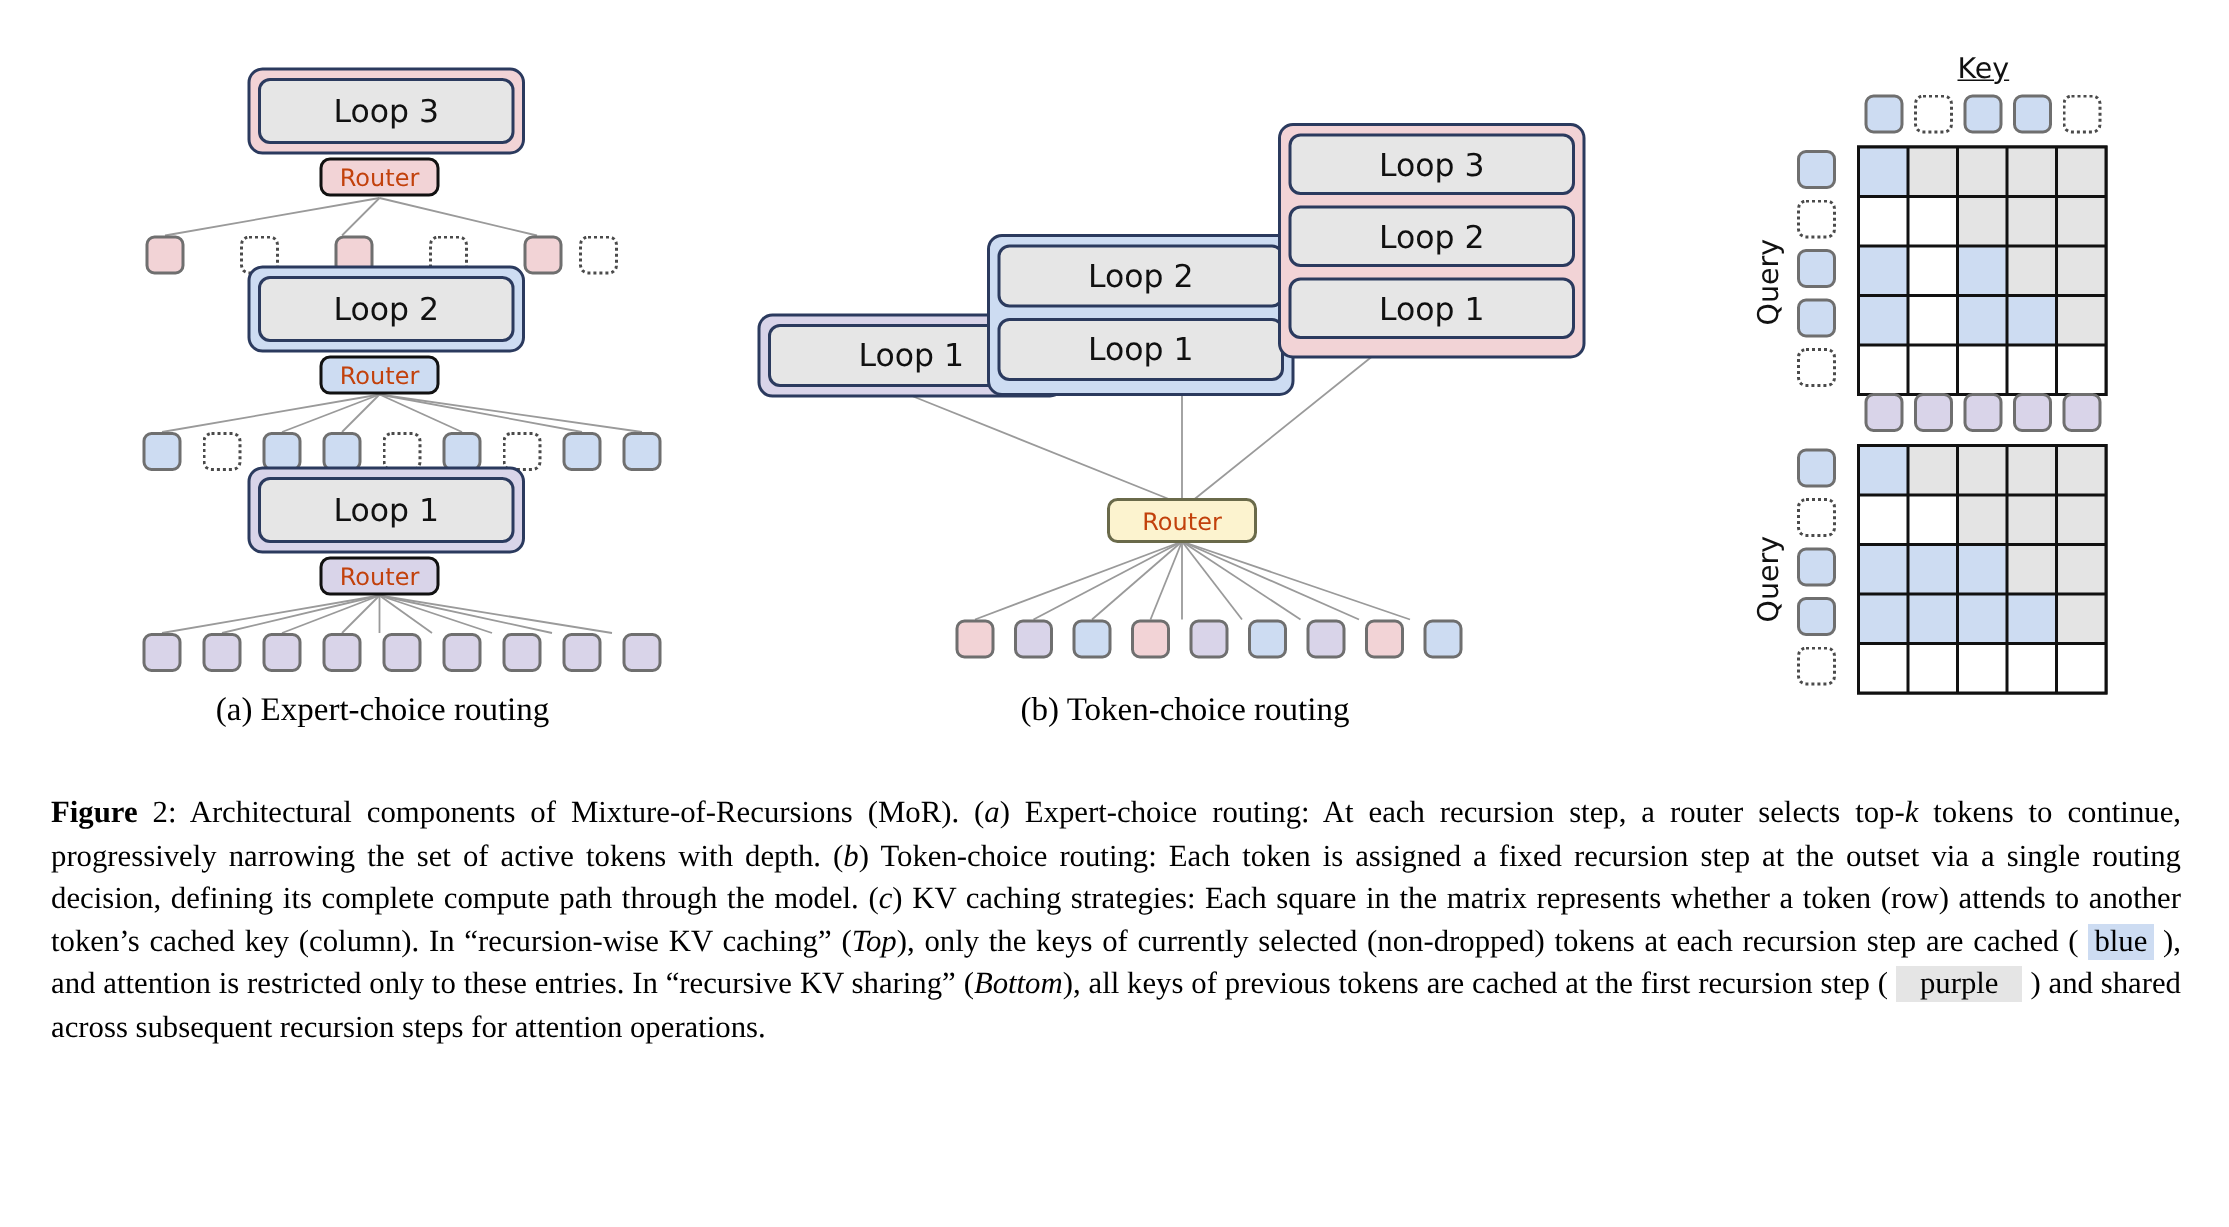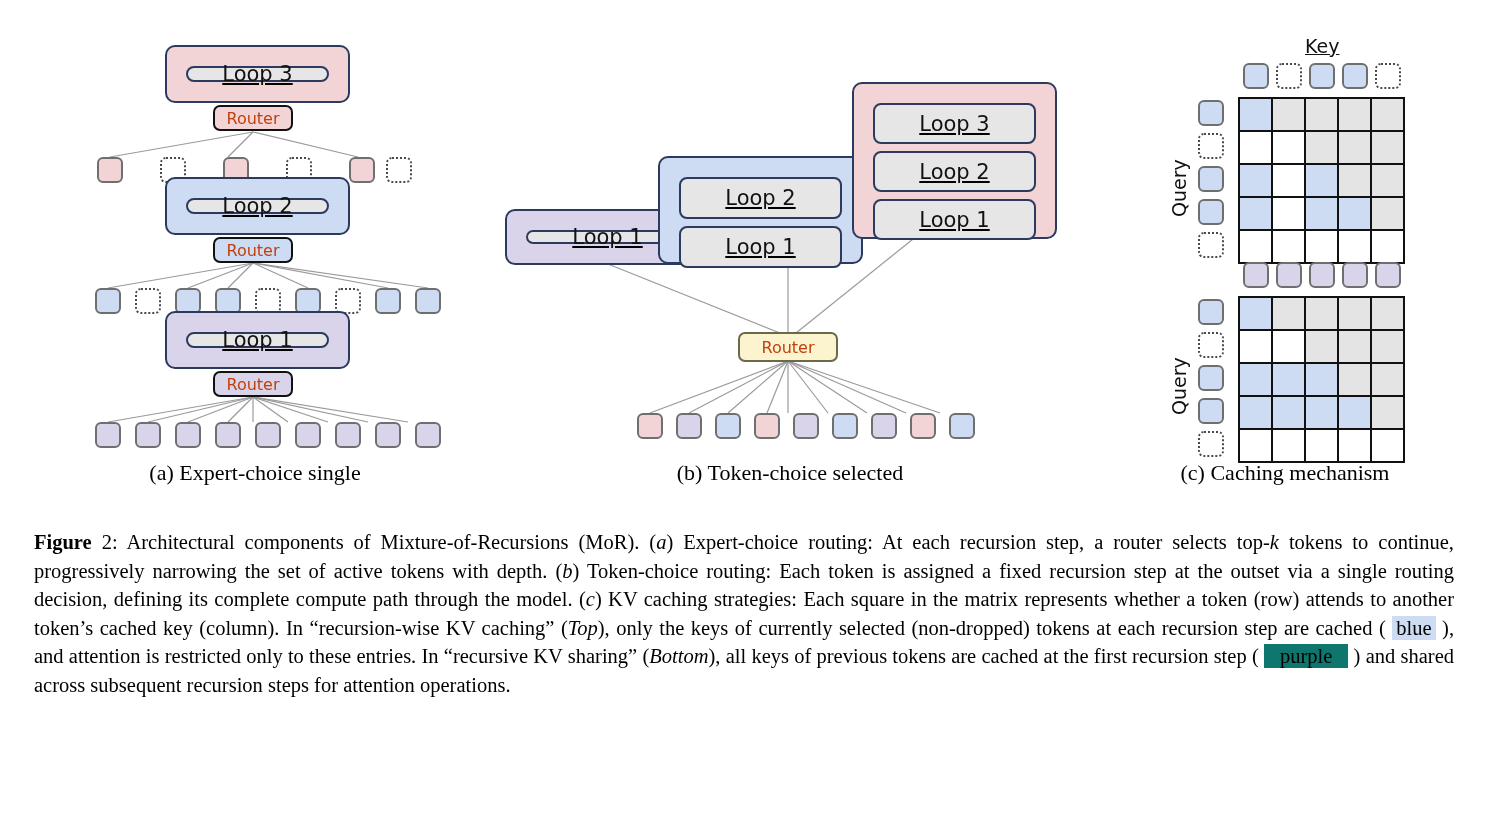--- a/index.html
+++ b/index.html
@@ -19,21 +19,21 @@
   .tok.pink{background:#f2d3d6;}
   .tok.purple{background:#d9d4e9;}
   .tok.dashed{background:#ffffff;border:2px dotted #4a4a4a;}
 
   
   .panel{position:absolute;}
 
   
   .loopwrap{
     border:2.5px solid #2b3a5e;border-radius:10px;
-    box-sizing:border-box;padding:19px;text-decoration:underline;
+    box-sizing:border-box;padding:5px;
   }
   .loopwrap.pink{background:#f2d3d6;}
   .loopwrap.blue{background:#cddcf2;}
   .loopwrap.purple{background:#d9d4e9;}
   .loopbox{
     background:#e6e6e6;border:2px solid #2b3a5e;border-radius:8px;
     box-sizing:border-box;
     display:flex;align-items:center;justify-content:center;
     font-family:"DejaVu Sans", sans-serif;
     font-size:21px;color:#111;
@@ -86,21 +86,21 @@
   
   .caption{
     position:absolute;left:34px;top:528px;width:1420px;
     font-family:"Liberation Serif", serif;
     font-size:20.5px;line-height:28.6px;
     text-align:justify;color:#000;
   }
   .caption b{font-weight:bold;}
   .caption i{font-style:italic;}
   .hl-blue{background:#cddcf2;padding:1px 4px;}
-  .hl-purple{background:#0f766e;padding:1px 16px;}
+  .hl-purple{background:#e5e5e5;padding:1px 16px;}
 </style>
 </head>
 <body>
 
 <div class="figure">
 
   <div class="panel" style="left:70px;top:45px;width:370px;height:410px;">
 
     <svg class="edges" width="370" height="410">
 
@@ -326,19 +326,18 @@
       <div class="cell gray"></div>
 
       <div class="cell white"></div>
       <div class="cell white"></div>
       <div class="cell white"></div>
       <div class="cell white"></div>
       <div class="cell white"></div>
     </div>
   </div>
 
-  <div class="subcap" style="left:60px;top:460px;width:390px;">(a) Expert-choice single</div>
-  <div class="subcap" style="left:595px;top:460px;width:390px;">(b) Token-choice selected</div>
-  <div class="subcap" style="left:1090px;top:460px;width:390px;">(c) Caching mechanism</div>
+  <div class="subcap" style="left:60px;top:460px;width:390px;">(a) Expert-choice routing</div>
+  <div class="subcap" style="left:595px;top:460px;width:390px;">(b) Token-choice routing</div>
 
   <div class="caption"><b>Figure</b> <span>2</span><span>: Architectural components of Mixture-of-Recursions (MoR). (</span><i>a</i><span>) Expert-choice routing: At each recursion step, a router selects top-</span><i>k</i><span> tokens to continue, progressively narrowing the set of active tokens with depth. (</span><i>b</i><span>) Token-choice routing: Each token is assigned a fixed recursion step at the outset via a single routing decision, defining its complete compute path through the model. (</span><i>c</i><span>) KV caching strategies: Each square in the matrix represents whether a token (row) attends to another token’s cached key (column). In “recursion-wise KV caching” (</span><i>Top</i><span>), only the keys of currently selected (non-dropped) tokens at each recursion step are cached ( </span><span class="hl-blue">blue</span><span> ), and attention is restricted only to these entries. In “recursive KV sharing” (</span><i>Bottom</i><span>), all keys of previous tokens are cached at the first recursion step ( </span><span class="hl-purple">purple</span><span> ) and shared across subsequent recursion steps for attention operations.</span></div>
 
 </div>
 
 </body></html>

